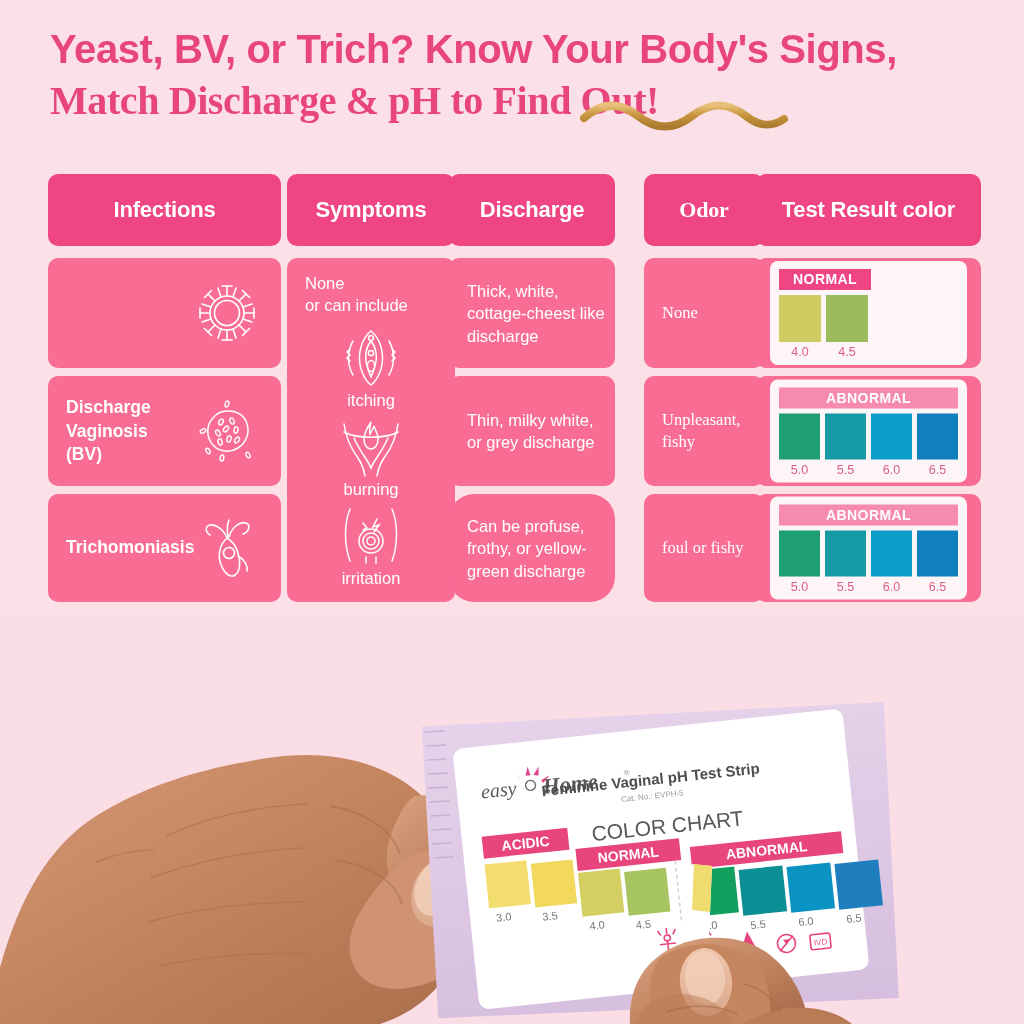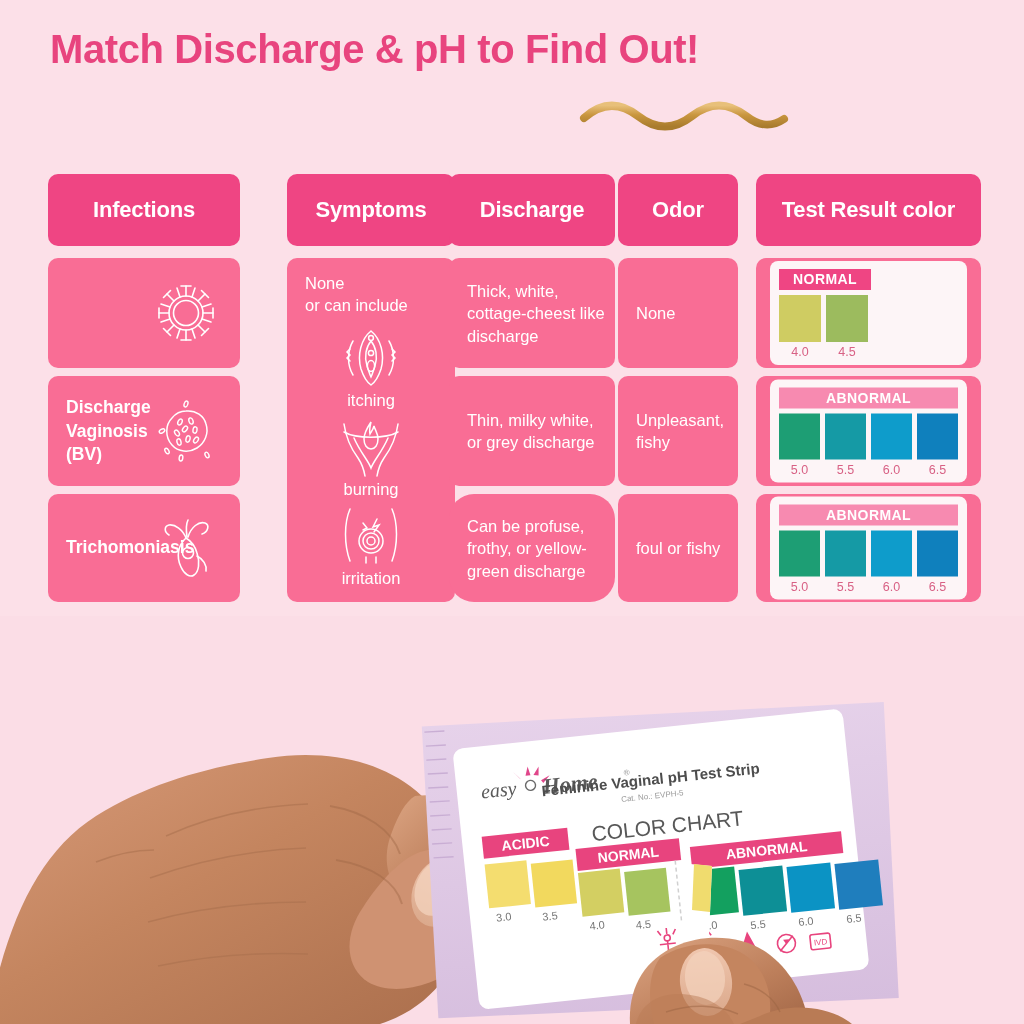--- a/index.html
+++ b/index.html
@@ -34,24 +34,24 @@
   
   .table {
     position: absolute;
     left: 48px; top: 174px;
     width: 933px; height: 428px;
   }
   .col {
     position: absolute;
     top: 0; bottom: 0;
   }
-  .c-infections { left: 0;   width: 192px; }
+  .c-infections { left: 0;   width: 233px; }
   .c-symptoms   { left: 239px; width: 168px; }
   .c-discharge  { left: 401px; width: 166px; }
-  .c-odor       { left: 570px; width: 120px; }
+  .c-odor       { left: 596px; width: 120px; font-family: Liberation Serif, serif; }
   .c-testresult { left: 708px; width: 225px; }
 
   .hdr {
     position: absolute;
     left: 0; right: 0; top: 0;
     height: 72px;
     background: #ef4583;
     border-radius: 10px;
     display: flex;
     align-items: center;
@@ -164,21 +164,22 @@
     left: 0; top: 616px;
     width: 1024px; height: 408px;
     overflow: hidden;
     background: #fbdde6;
   }
 </style>
 </head>
 <body style="background: rgb(252, 224, 232);">
 
 <div class="headline">
-  <div class="headline-line" style="color: rgb(232, 68, 126);">Match Discharge &amp; pH to Find Out!</div>
+  <div class="headline-line" style="color: rgb(232, 68, 126);">Yeast, BV, or Trich? Know Your Body's Signs,</div>
+  <div class="headline-line" style="color: rgb(232, 68, 126); font-family: Liberation Serif, serif;">Match Discharge &amp; pH to Find Out!</div>
 </div>
 
 <svg class="squiggle" viewBox="0 0 212 34">
   <defs>
     <linearGradient id="goldg" x1="0" y1="0" x2="0" y2="1">
       <stop offset="0%" stop-color="#e8c07a"></stop>
       <stop offset="45%" stop-color="#c9963f"></stop>
       <stop offset="100%" stop-color="#a97c2e"></stop>
     </linearGradient>
   </defs>

